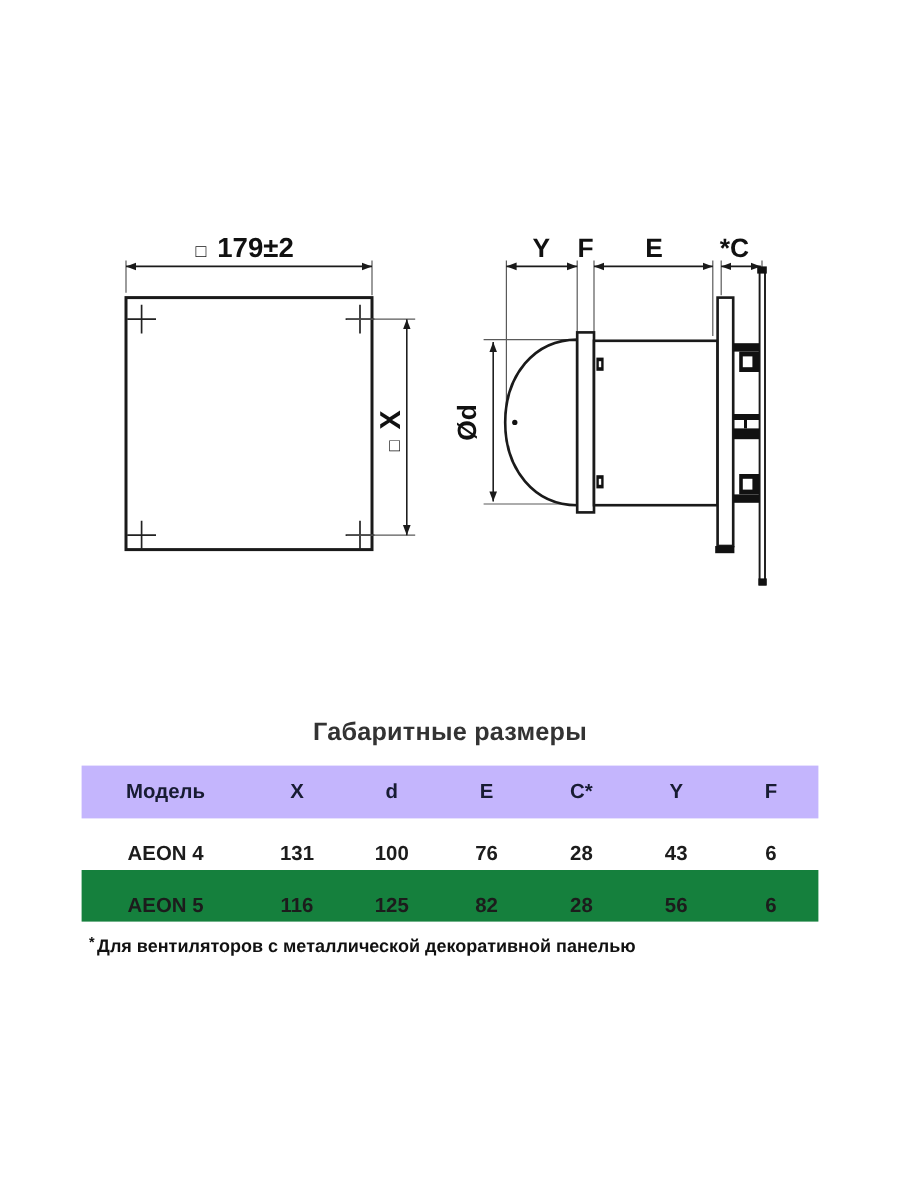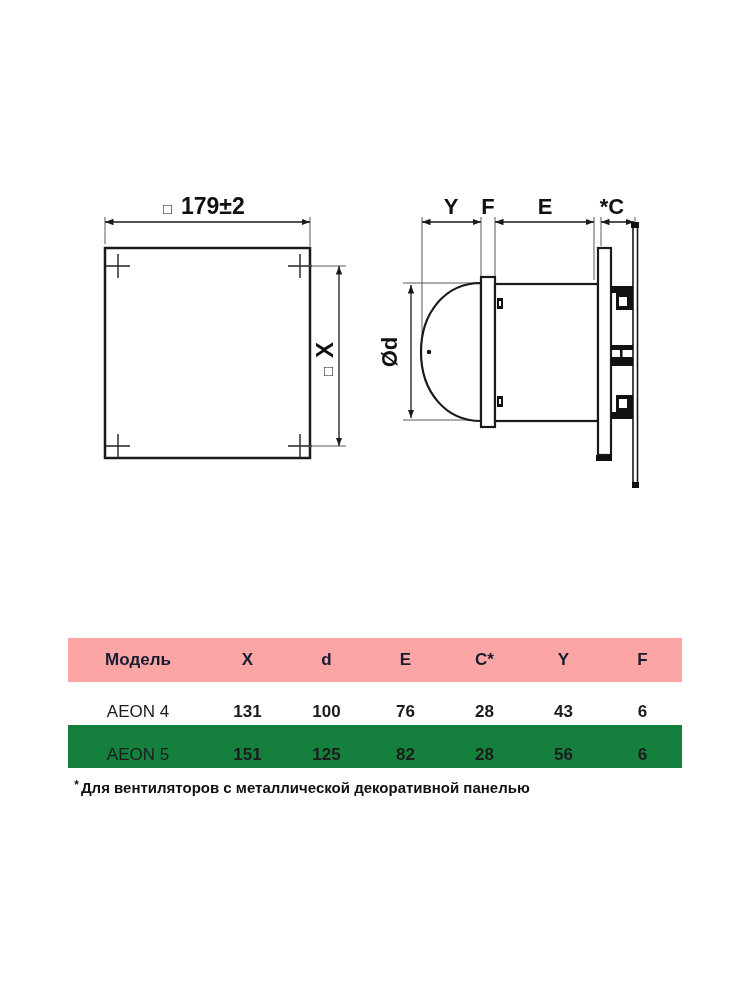--- a/index.html
+++ b/index.html
@@ -14,25 +14,25 @@
   }
   .dim-table{
     position:absolute;left:68px;top:638px;width:614px;
     font-size:17px;
   }
   .t-row{
     display:grid;grid-template-columns:140px repeat(6,1fr);
     align-items:center;height:43px;
   }
   .t-row.head{
-    height:44px;background:#fca5a5;color:#181c33;font-weight:700;
+    height:44px;background:#c4b5fd;color:#181c33;font-weight:700;
   }
   .t-row.alt{background:#15803d;}
   .t-cell{text-align:center;}
-  .t-cell.model{font-weight:400;margin-top:17px;}
+  .t-cell.model{font-weight:700;margin-top:17px;}
   .t-cell.num{font-weight:600;margin-top:16px;}
   .footnote{
     position:absolute;left:0;top:778px;width:604px;text-align:center;
     font-size:15px;font-weight:600;color:#111111;
   }
   .footnote .mark{font-size:12px;vertical-align:4px;margin-right:2px;}
   
   .thick{fill:#ffffff;stroke:#1a1a1a;stroke-width:2.2px;}
   .thick25{fill:#ffffff;stroke:#1a1a1a;stroke-width:2.5px;}
   .dimline{stroke:#1a1a1a;stroke-width:1.3px;fill:none;}
@@ -123,20 +123,21 @@
         <rect class="blk" x="611" y="357" width="22" height="9"></rect>
       </g>
       <g>
         <rect class="blk" x="616" y="395" width="17" height="17"></rect>
         <rect class="wht" x="619" y="399" width="8" height="9"></rect>
         <rect class="blk" x="611" y="412" width="22" height="7"></rect>
       </g>
     </g>
   </svg>
 
+  <div class="section-title">Габаритные размеры</div>
 
   <div class="dim-table">
     <div class="t-row head">
       <div class="t-cell">Модель</div>
       <div class="t-cell">X</div>
       <div class="t-cell">d</div>
       <div class="t-cell">E</div>
       <div class="t-cell">C*</div>
       <div class="t-cell">Y</div>
       <div class="t-cell">F</div>
@@ -145,21 +146,21 @@
       <div class="t-cell model">AEON 4</div>
       <div class="t-cell num">131</div>
       <div class="t-cell num">100</div>
       <div class="t-cell num">76</div>
       <div class="t-cell num">28</div>
       <div class="t-cell num">43</div>
       <div class="t-cell num">6</div>
     </div>
     <div class="t-row alt">
       <div class="t-cell model">AEON 5</div>
-      <div class="t-cell num">151</div>
+      <div class="t-cell num">116</div>
       <div class="t-cell num">125</div>
       <div class="t-cell num">82</div>
       <div class="t-cell num">28</div>
       <div class="t-cell num">56</div>
       <div class="t-cell num">6</div>
     </div>
   </div>
 
   <div class="footnote">
     <span class="mark">*</span><span>Для вентиляторов с металлической декоративной панелью</span>

